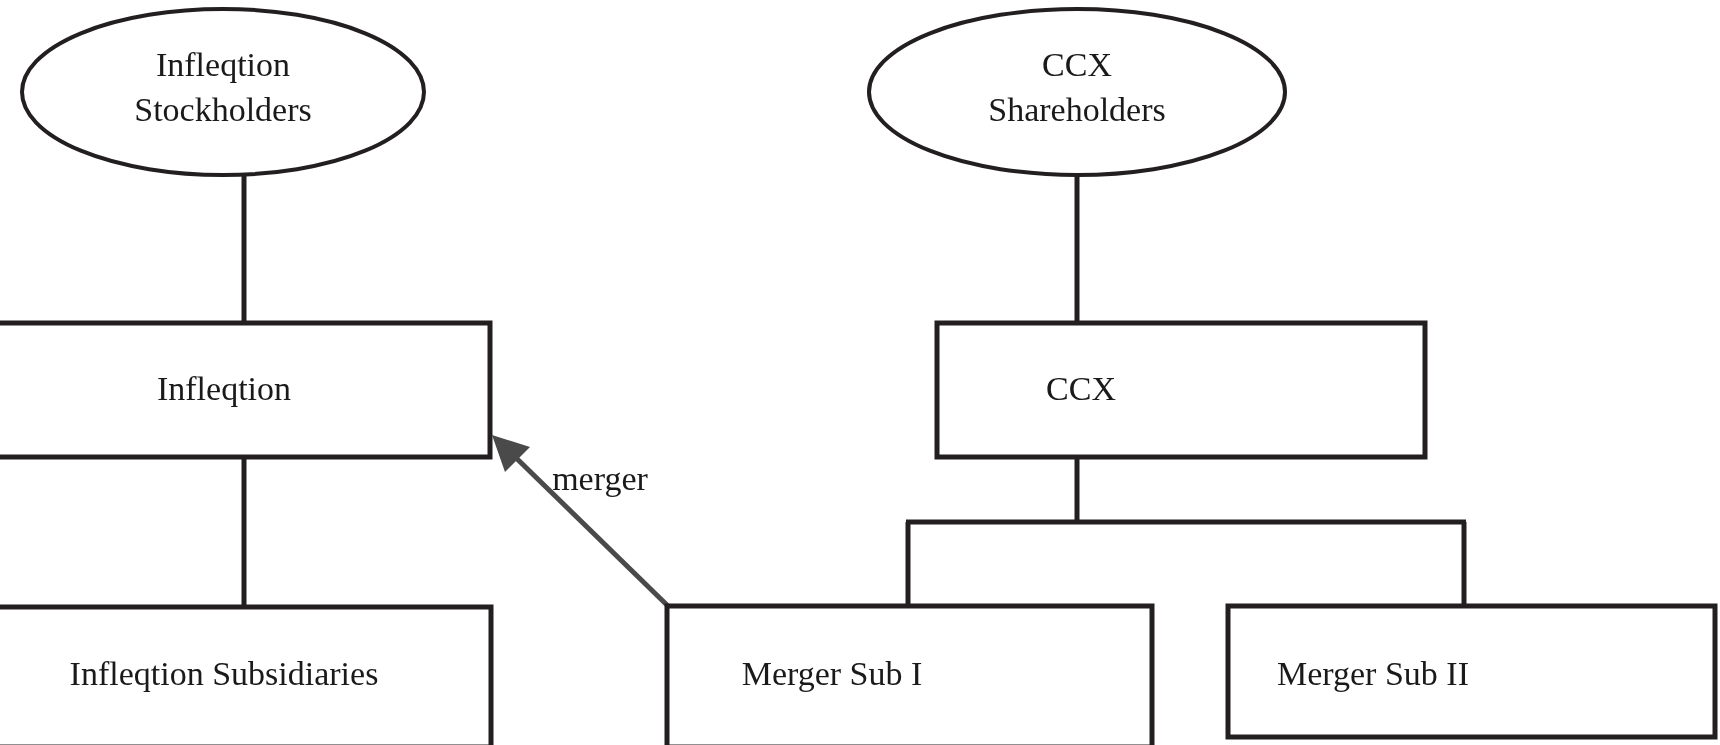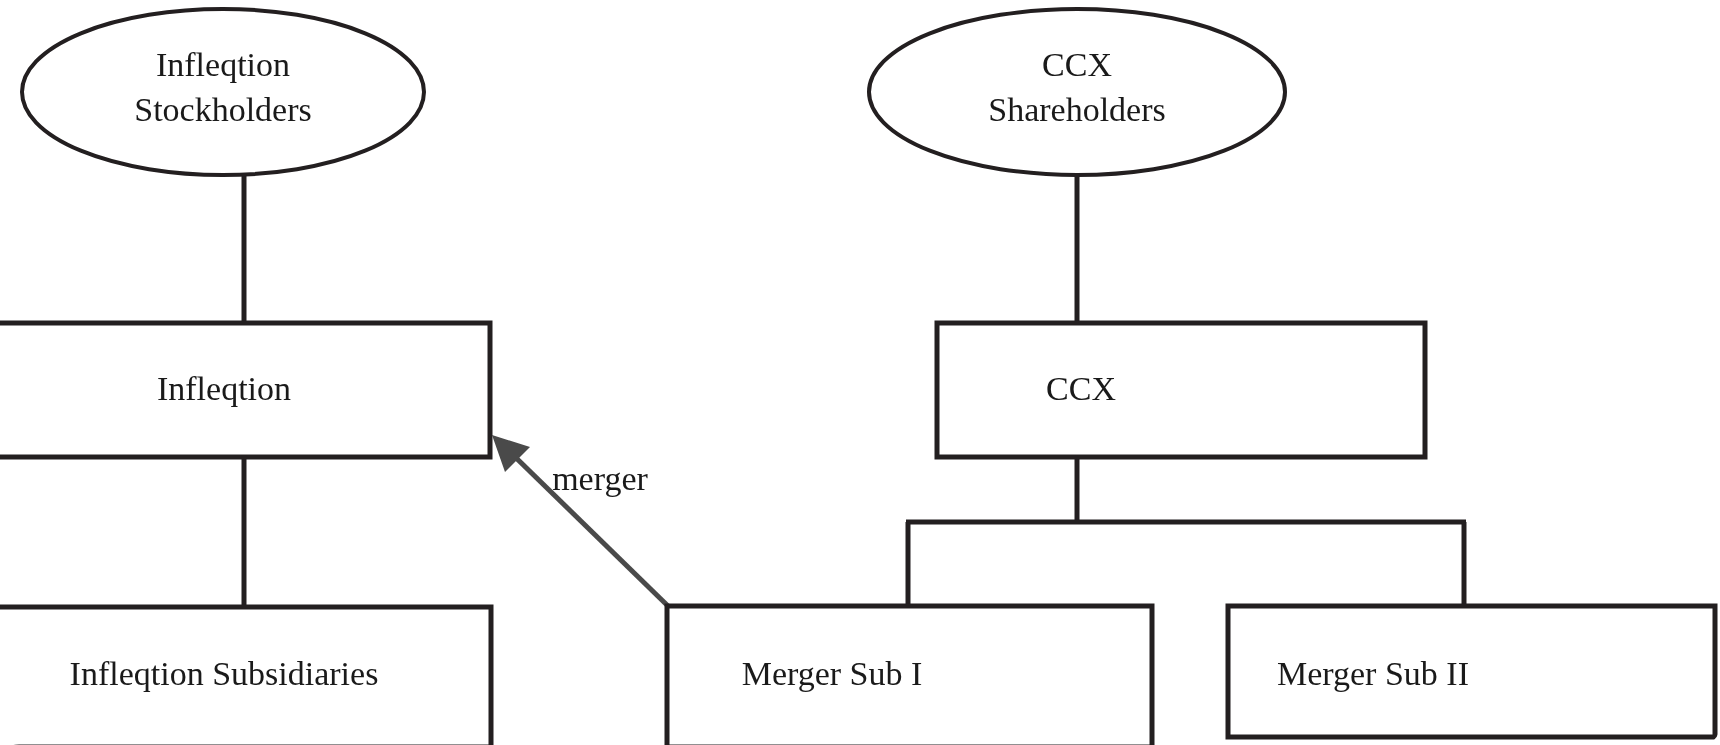--- a/index.html
+++ b/index.html
@@ -8,21 +8,20 @@
     padding: 0;
     background: #ffffff;
   }
   #canvas {
     position: relative;
     width: 1720px;
     height: 745px;
     background: #ffffff;
     overflow: hidden;
     font-family: "Liberation Serif", "DejaVu Serif", serif;
-    border-radius: 19px;
   }
   svg.diagram {
     position: absolute;
     left: 0;
     top: 0;
     width: 1720px;
     height: 745px;
   }
   .node-label {
     font-family: "Liberation Serif", "DejaVu Serif", serif;

